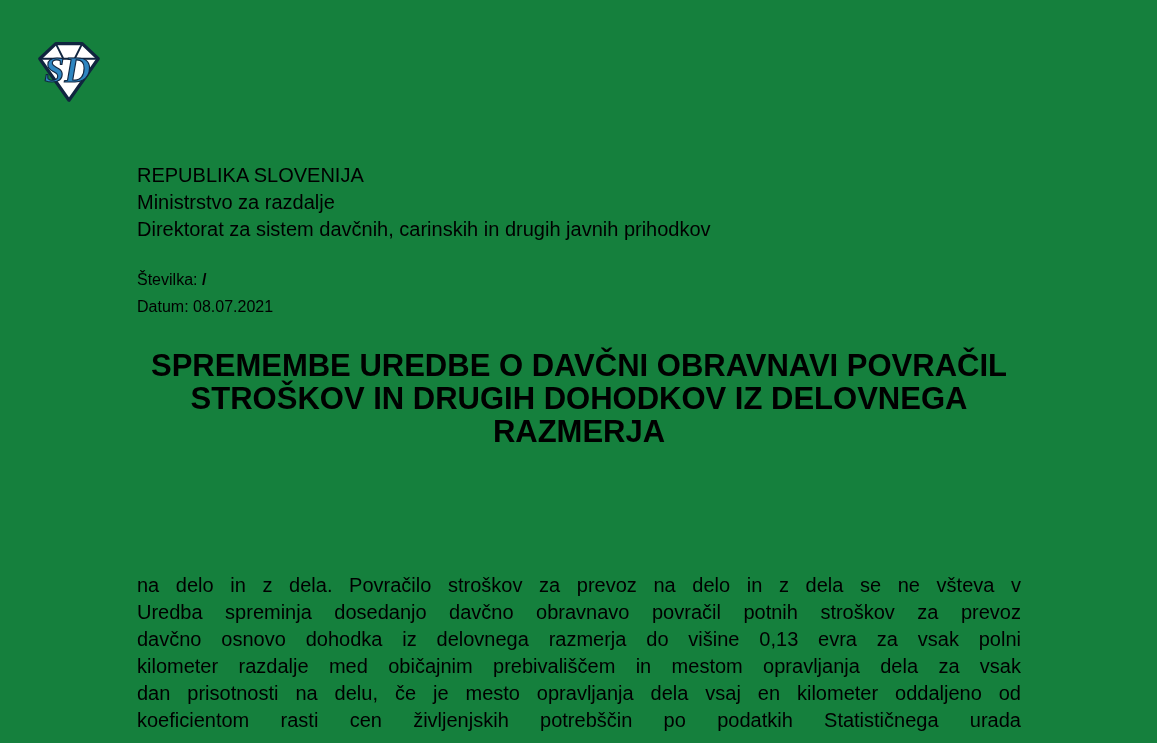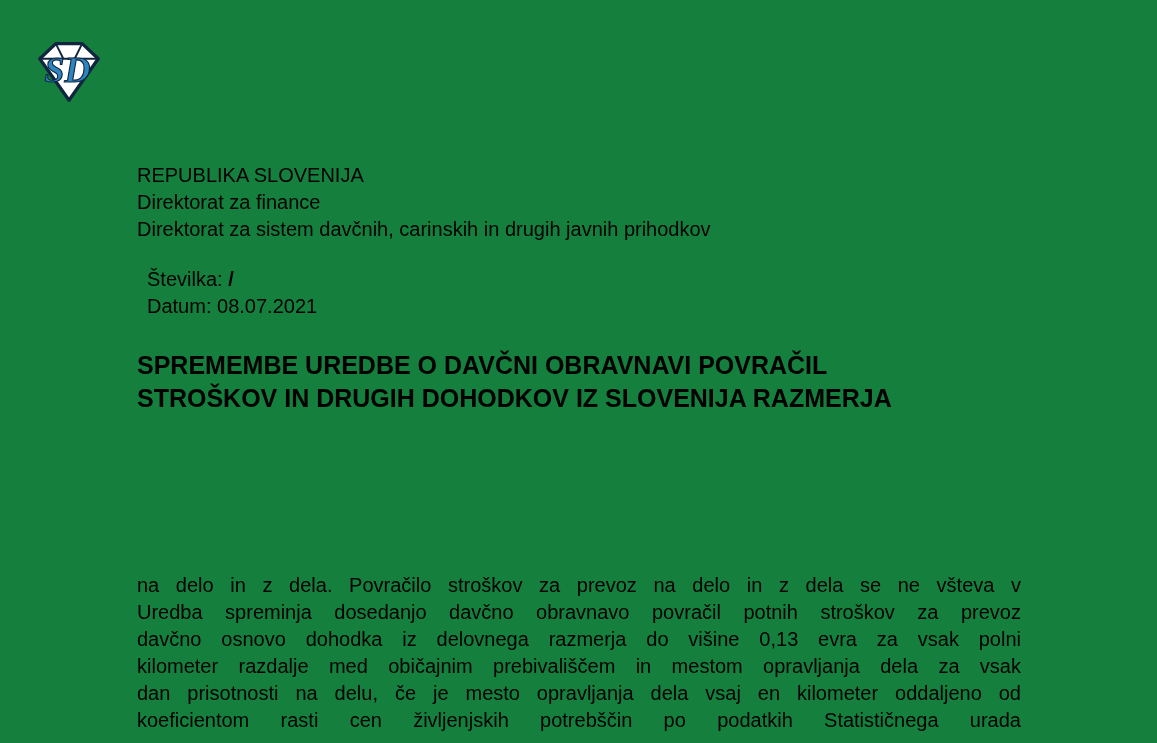--- a/index.html
+++ b/index.html
@@ -26,38 +26,38 @@
   .letterhead {
     position: absolute;
     left: 137px;
     top: 162px;
     width: 884px;
     font-size: 20px;
     line-height: 27px;
   }
   .refs {
     position: absolute;
-    left: 147px;
+    left: 137px;
     top: 266px;
     width: 884px;
-    font-size: 20px;
+    font-size: 16px;
     line-height: 27px;
   }
   .refs .slash {
     font-weight: bold;
   }
   .doc-title {
     position: absolute;
     left: 137px;
     top: 349px;
     width: 884px;
-    font-size: 25px;
+    font-size: 31px;
     line-height: 33px;
     font-weight: bold;
-    text-align: left;
+    text-align: center;
   }
   .para {
     position: absolute;
     left: 137px;
     width: 884px;
     font-size: 20px;
     line-height: 27px;
   }
   .para-1 { top: 464px; }
   .para-2 { top: 572px; }
@@ -76,38 +76,38 @@
 <div class="page">
 
   <svg class="logo" viewBox="0 0 76 70" aria-hidden="true">
     <path d="M7,22 L24,6 L52,6 L69,22 L38,66 Z" fill="#ffffff" stroke="#10253f" stroke-width="3.5" stroke-linejoin="round"></path>
     <path d="M7,22 L69,22 M24,6 L32,22 M52,6 L44,22" fill="none" stroke="#10253f" stroke-width="2"></path>
     <text x="12" y="47" font-family="Liberation Serif, serif" font-style="italic" font-weight="bold" font-size="38" fill="#2e86c1" stroke="#10253f" stroke-width="1.2">SD</text>
   </svg>
 
   <div class="letterhead">
     <div>REPUBLIKA SLOVENIJA</div>
-    <div>Direktorat za finance</div>
+    <div>Ministrstvo za razdalje</div>
     <div>Direktorat za sistem davčnih, carinskih in drugih javnih prihodkov</div>
   </div>
 
   <div class="refs">
     <div>
       <span>Številka:</span>
       <span class="slash">/</span>
     </div>
     <div>
       <span>Datum:</span>
       <span>08.07.2021</span>
     </div>
   </div>
 
   <div class="doc-title">
     <div>SPREMEMBE UREDBE O DAVČNI OBRAVNAVI POVRAČIL</div>
-    <div>STROŠKOV IN DRUGIH DOHODKOV IZ SLOVENIJA RAZMERJA</div>
+    <div>STROŠKOV IN DRUGIH DOHODKOV IZ DELOVNEGA RAZMERJA</div>
   </div>
 
 
   <div class="para para-2">
     <div class="jline">na delo in z dela. Povračilo stroškov za prevoz na delo in z dela se ne všteva v</div>
     <div class="jline">Uredba spreminja dosedanjo davčno obravnavo povračil potnih stroškov za prevoz</div>
     <div class="jline">davčno osnovo dohodka iz delovnega razmerja do višine 0,13 evra za vsak polni</div>
     <div class="jline">kilometer razdalje med običajnim prebivališčem in mestom opravljanja dela za vsak</div>
     <div class="jline">dan prisotnosti na delu, če je mesto opravljanja dela vsaj en kilometer oddaljeno od</div>
     <div class="jline">koeficientom rasti cen življenjskih potrebščin po podatkih Statističnega urada</div>

